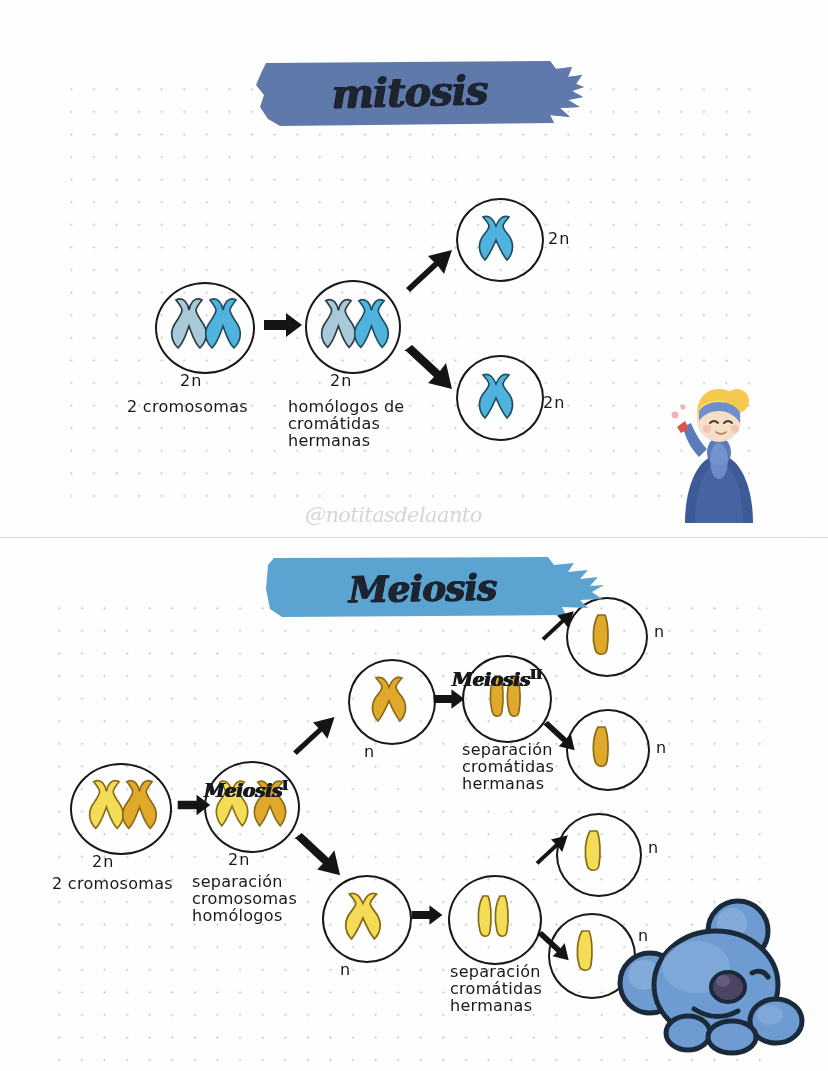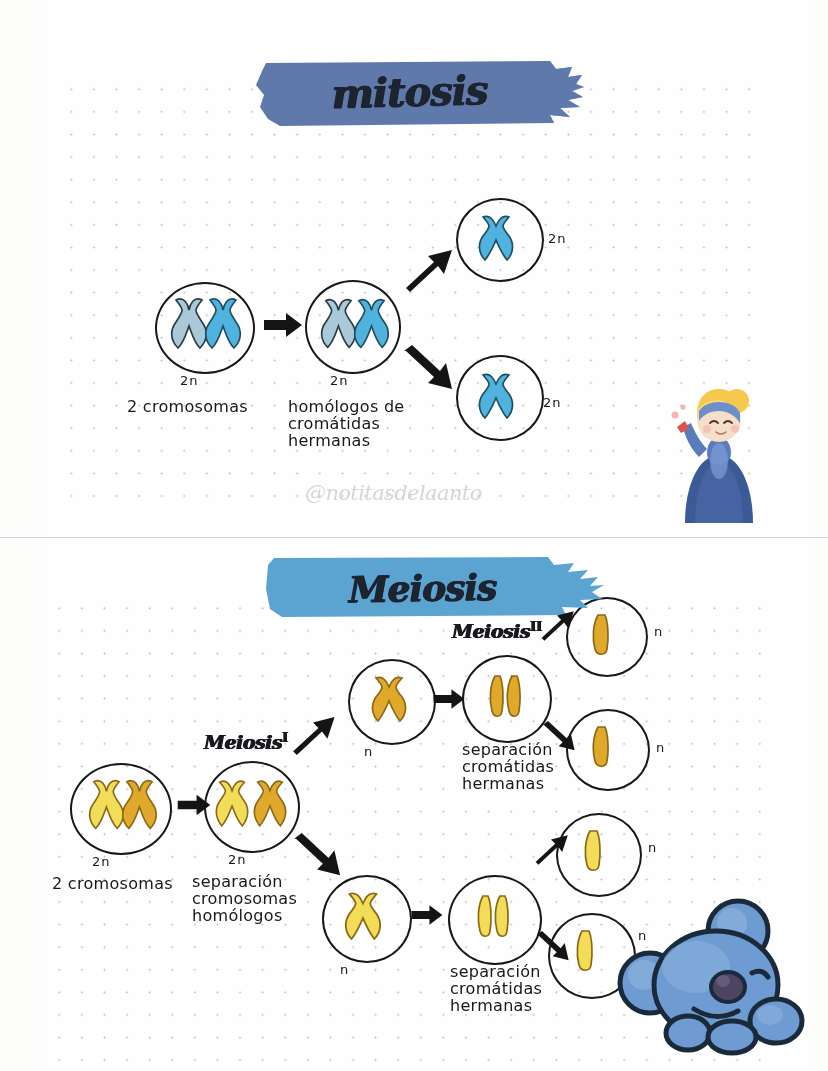--- a/index.html
+++ b/index.html
@@ -19,25 +19,25 @@
   .banner-text{position:absolute;inset:0;display:flex;align-items:center;justify-content:center;
     font-family:"DejaVu Serif",serif;font-style:italic;font-weight:bold;color:#1d2430;
     letter-spacing:-1px;text-shadow:0.7px 0 0 #1d2430,-0.7px 0 0 #1d2430,0 0.6px 0 #1d2430;}
   #banner-mitosis{left:250px;top:57px;width:335px;height:72px;}
   #banner-mitosis .banner-text{font-size:40px;transform:translate(-8px,-2px) rotate(-1.5deg);}
   #banner-meiosis{left:262px;top:10px;width:345px;height:66px;}
   #banner-meiosis .banner-text{font-size:36px;transform:translate(-12px,0) rotate(-1deg);}
   .cell{position:absolute;border:2.6px solid #181818;border-radius:50%;background:transparent;z-index:3;}
   .lbl{position:absolute;z-index:5;color:#15181c;font-family:"DejaVu Sans",sans-serif;
        font-size:16px;line-height:17px;letter-spacing:.3px;white-space:pre-line;}
-  .lbl.n{font-size:13px;letter-spacing:1px;}
+  .lbl.n{font-size:16px;letter-spacing:1px;}
   .arrow{position:absolute;z-index:4;}
   .phase{position:absolute;z-index:6;font-family:"DejaVu Serif",serif;font-style:italic;
      font-weight:bold;font-size:19px;color:#17191d;letter-spacing:-.5px;
-     text-shadow:0.6px 0 0 #17191d,-0.6px 0 0 #17191d;}
+     text-shadow:0.6px 0 0 #17191d,-0.6px 0 0 #17191d;margin-top:48px;}
   .phase sup{font-style:normal;font-size:13px;font-weight:bold;letter-spacing:0;}
   .wm{position:absolute;z-index:7;font-family:"DejaVu Serif",serif;font-style:italic;
      font-size:21px;color:#cfcfcf;letter-spacing:-.6px;opacity:.85;}
   .sticker{position:absolute;z-index:8;}
   svg{display:block;overflow:visible;}
 </style>
 </head>
 <body>
 
 <div class="page" id="page-mitosis">
@@ -95,21 +95,21 @@
   </svg>
   <div class="lbl n" style="left:548px;top:230px;">2n</div>
 
   <div class="cell" style="left:456px;top:355px;width:84px;height:82px;"></div>
   <svg style="position:absolute;left:478px;top:372px;z-index:5;" width="38" height="50" viewBox="0 0 38 50">
     <path d="M5 3 C13 12 13 12 5 22 C0 29 0 39 7 46 C12 40 15 33 18 26 C21 33 24 40 29 46
              C36 39 36 29 31 22 C23 12 23 12 31 3 C24 0 20 7 18 12 C16 7 12 0 5 3 Z" fill="#4fb3dd" stroke="#1f4f63" stroke-width="1.7"></path>
   </svg>
   <div class="lbl n" style="left:543px;top:394px;">2n</div>
 
-  <div class="wm" style="left:305px;top:481px;">@notitasdelaanto</div>
+  <div class="wm" style="left:305px;top:503px;">@notitasdelaanto</div>
 
   <svg class="sticker" style="left:655px;top:375px;" width="130" height="150" viewBox="0 0 130 150">
     <path d="M30 148 C30 110 44 80 64 80 C84 80 98 110 98 148 Z" fill="#3c5a96"></path>
     <path d="M40 148 C40 114 50 88 64 88 C78 88 88 114 88 148 Z" fill="#4a6aa8" opacity=".65"></path>
     <path d="M52 78 C52 68 58 62 64 62 C70 62 76 68 76 78 C76 86 70 90 64 90 C58 90 52 86 52 78 Z" fill="#5b7cbb"></path>
     <ellipse cx="64" cy="86" rx="9" ry="18" fill="#7b9ad4" opacity=".75"></ellipse>
     <path d="M44 82 C36 74 30 62 28 52 L36 48 C40 58 46 68 52 74 Z" fill="#5b7cbb"></path>
     <circle cx="64" cy="45" r="22" fill="#f6dfc9"></circle>
     <path d="M42 40 C42 22 52 14 64 14 C76 14 86 22 86 38 C86 30 78 26 64 26 C52 26 44 30 42 40 Z" fill="#f6c94e"></path>
     <ellipse cx="82" cy="26" rx="12" ry="12" fill="#f6c94e"></ellipse>

